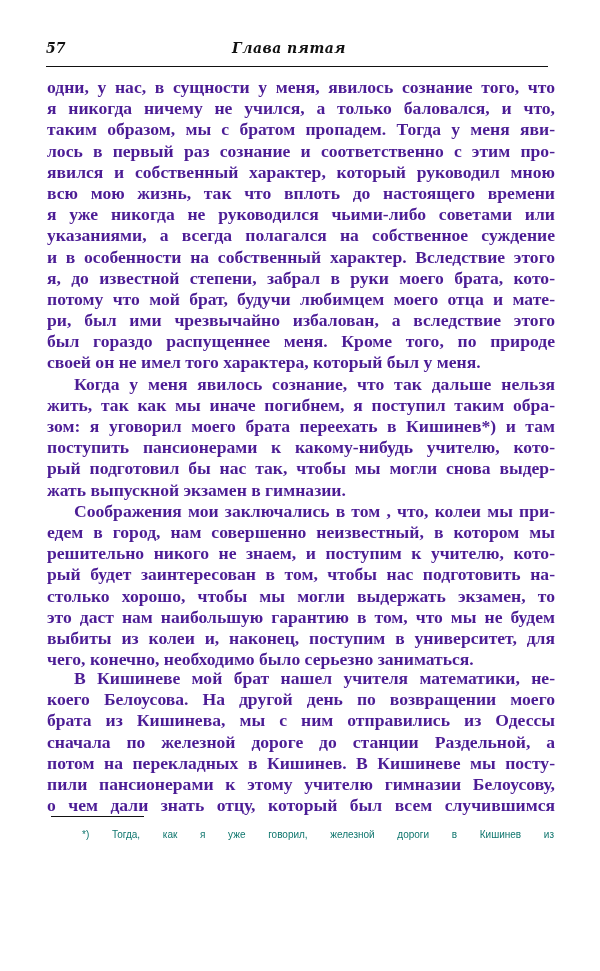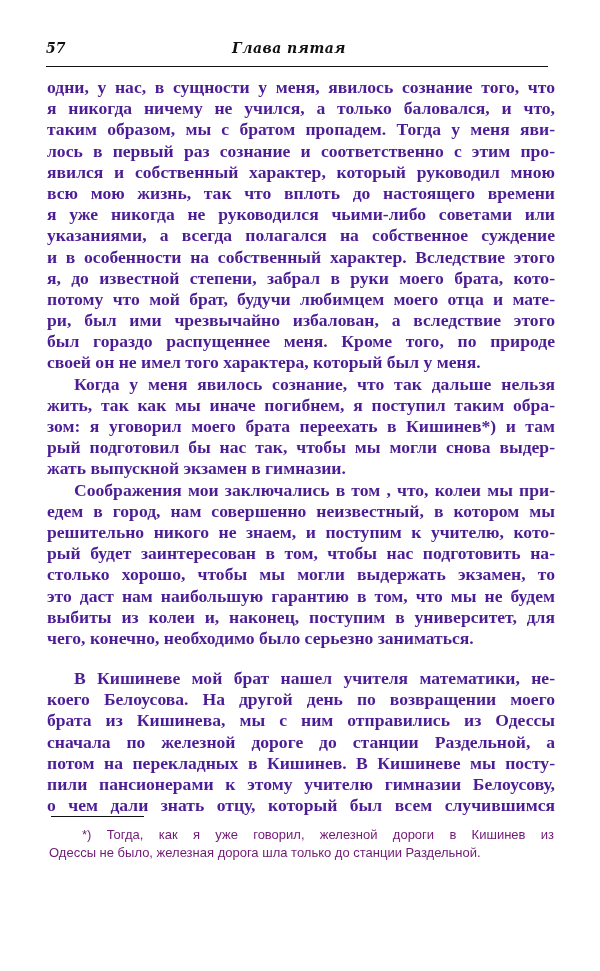--- a/index.html
+++ b/index.html
@@ -81,23 +81,23 @@
       top: 816px;
       width: 93px;
       border-top: 1.4px solid #111;
     }
     .footnote {
       position: absolute;
       left: 49px;
       top: 826px;
       width: 505px;
       font-family: "Liberation Sans", "DejaVu Sans", sans-serif;
-      font-size: 13px;
+      font-size: 10px;
       line-height: 18px;
-      color: #701a75;
+      color: #0f766e;
     }
     .footnote .line { height: 18px; }
     .footnote .line.indent { padding-left: 33px; }
   </style>
 </head>
 <body>
 
 <div class="page">
 
   <div class="running-head">
@@ -117,20 +117,21 @@
       <span class="line">указаниями, а всегда полагался на собственное суждение</span>
       <span class="line">и в особенности на собственный характер. Вследствие этого</span>
       <span class="line">я, до известной степени, забрал в руки моего брата, кото-</span>
       <span class="line">потому что мой брат, будучи любимцем моего отца и мате-</span>
       <span class="line">ри, был ими чрезвычайно избалован, а вследствие этого</span>
       <span class="line">был гораздо распущеннее меня. Кроме того, по природе</span>
       <span class="line last">своей он не имел того характера, который был у меня.</span>
       <span class="line indent">Когда у меня явилось сознание, что так дальше нельзя</span>
       <span class="line">жить, так как мы иначе погибнем, я поступил таким обра-</span>
       <span class="line">зом: я уговорил моего брата переехать в Кишинев*) и там</span>
+      <span class="line">поступить пансионерами к какому-нибудь учителю, кото-</span>
       <span class="line">рый подготовил бы нас так, чтобы мы могли снова выдер-</span>
       <span class="line last">жать выпускной экзамен в гимназии.</span>
       <span class="line indent">Соображения мои заключались в том , что, колеи мы при-</span>
       <span class="line">едем в город, нам совершенно неизвестный, в котором мы</span>
       <span class="line">решительно никого не знаем, и поступим к учителю, кото-</span>
       <span class="line">рый будет заинтересован в том, чтобы нас подготовить на-</span>
       <span class="line">столько хорошо, чтобы мы могли выдержать экзамен, то</span>
       <span class="line">это даст нам наибольшую гарантию в том, что мы не будем</span>
       <span class="line">выбиты из колеи и, наконец, поступим в университет, для</span>
       <span class="line last">чего, конечно, необходимо было серьезно заниматься.</span>
@@ -141,16 +142,15 @@
       <span class="line">брата из Кишинева, мы с ним отправились из Одессы</span>
       <span class="line">сначала по железной дороге до станции Раздельной, а</span>
       <span class="line">потом на перекладных в Кишинев. В Кишиневе мы посту-</span>
       <span class="line">пили пансионерами к этому учителю гимназии Белоусову,</span>
       <span class="line">о чем дали знать отцу, который был всем случившимся</span>
     </div>
 
   <div class="foot-rule"></div>
   <div class="footnote" id="footnote">
       <span class="line indent">*) Тогда, как я уже говорил, железной дороги в Кишинев из</span>
-      <span class="line last">Одессы не было, железная дорога шла только до станции Раздельной.</span>
     </div>
 
 </div>
 
 </body></html>

